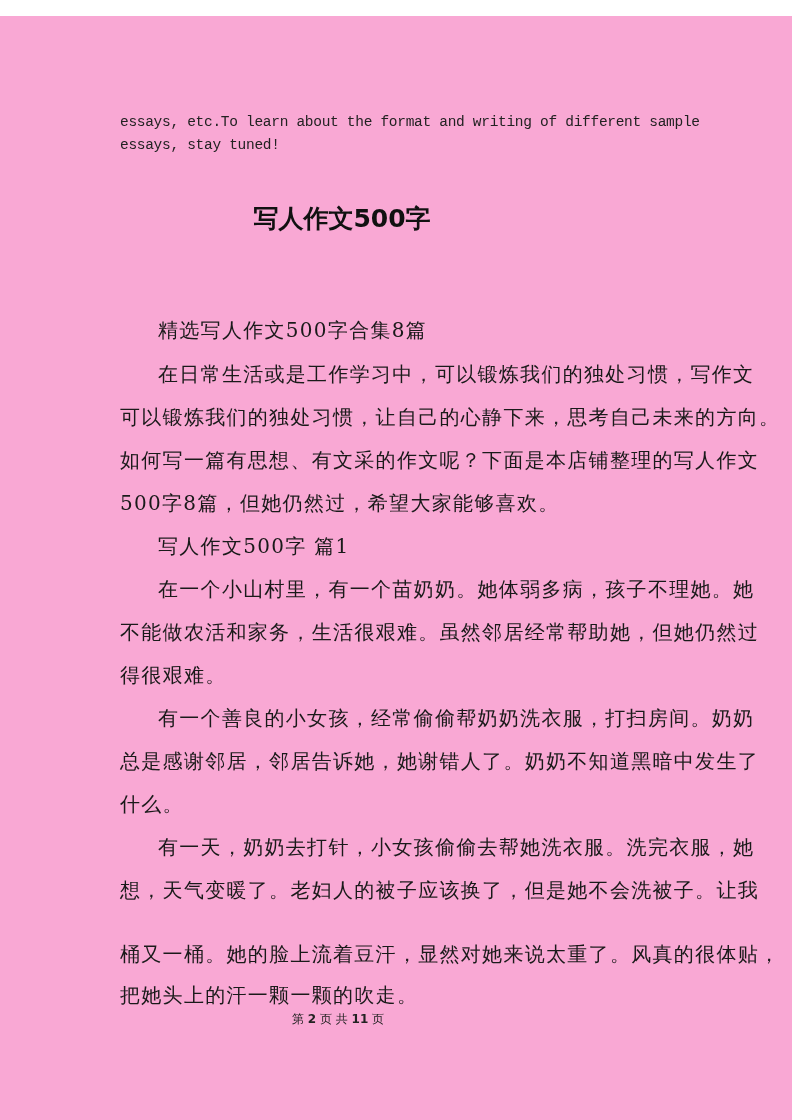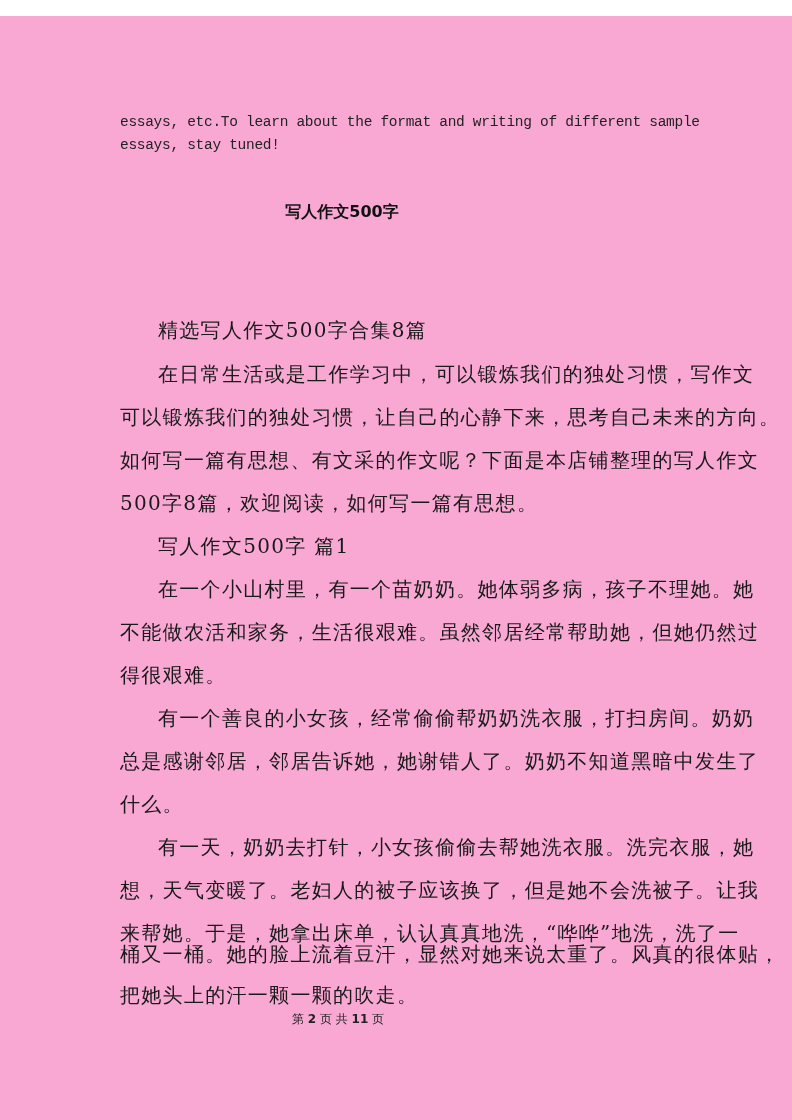--- a/index.html
+++ b/index.html
@@ -1,52 +1,51 @@
 <!DOCTYPE html>
 <html><head>
   <meta charset="utf-8">
   <style>
     html, body { margin: 0; padding: 0; background: #ffffff; }
     body { width: 792px; height: 1120px; position: relative; overflow: hidden; color: #111; }
     .page { position: absolute; left: 0; top: 16px; width: 792px; height: 1120px; background: #f9a8d4; }
     .en { position: absolute; left: 120px; font-family: "Liberation Mono", "DejaVu Sans Mono", monospace; font-size: 14.5px; color: #222; white-space: nowrap; letter-spacing: -0.3px; }
-    .title { position: absolute; left: 0; width: 684px; top: 186px; text-align: center; font-family: "DejaVu Sans", sans-serif; font-weight: bold; font-size: 16px; color: #111; }
+    .title { position: absolute; left: 0; width: 684px; top: 186px; text-align: center; font-family: "DejaVu Sans", sans-serif; font-weight: bold; font-size: 25px; color: #111; }
     .line { position: absolute; font-family: "DejaVu Serif", serif; font-size: 20px; color: #1a1a1a; white-space: nowrap; letter-spacing: 1.3px; }
     .footer { position: absolute; left: 0; width: 676px; top: 995px; text-align: center; font-family: "DejaVu Serif", serif; font-size: 12px; color: #222; }
     .footer b { font-family: "DejaVu Sans", sans-serif; }
   </style>
 </head>
 <body>
 
 <div class="page">
   <div class="en" style="top:98px;">essays, etc.To learn about the format and writing of different sample</div>
   <div class="en" style="top:121px;">essays, stay tuned!</div>
 
   <div class="title">写人作文500字</div>
 
   <div class="line" style="left:158px; top:301px;">精选写人作文500字合集8篇</div>
 
   <div class="line" style="left:158px; top:345px;">在日常生活或是工作学习中，可以锻炼我们的独处习惯，写作文</div>
   <div class="line" style="left:120px; top:388px;">可以锻炼我们的独处习惯，让自己的心静下来，思考自己未来的方向。</div>
   <div class="line" style="left:120px; top:431px;">如何写一篇有思想、有文采的作文呢？下面是本店铺整理的写人作文</div>
-  <div class="line" style="left:120px; top:474px;">500字8篇，欢迎阅读，如何写一篇有思想。</div>
+  <div class="line" style="left:120px; top:474px;">500字8篇，但她仍然过，希望大家能够喜欢。</div>
 
   <div class="line" style="left:158px; top:517px;">写人作文500字  篇1</div>
 
   <div class="line" style="left:158px; top:560px;">在一个小山村里，有一个苗奶奶。她体弱多病，孩子不理她。她</div>
   <div class="line" style="left:120px; top:603px;">不能做农活和家务，生活很艰难。虽然邻居经常帮助她，但她仍然过</div>
   <div class="line" style="left:120px; top:646px;">得很艰难。</div>
 
   <div class="line" style="left:158px; top:689px;">有一个善良的小女孩，经常偷偷帮奶奶洗衣服，打扫房间。奶奶</div>
   <div class="line" style="left:120px; top:732px;">总是感谢邻居，邻居告诉她，她谢错人了。奶奶不知道黑暗中发生了</div>
   <div class="line" style="left:120px; top:775px;">什么。</div>
 
   <div class="line" style="left:158px; top:818px;">有一天，奶奶去打针，小女孩偷偷去帮她洗衣服。洗完衣服，她</div>
   <div class="line" style="left:120px; top:861px;">想，天气变暖了。老妇人的被子应该换了，但是她不会洗被子。让我</div>
-  <div class="line" style="left:120px; top:904px;">来帮她。于是，她拿出床单，认认真真地洗，“哗哗”地洗，洗了一</div>
   <div class="line" style="left:120px; top:927px; top:925px;">桶又一桶。她的脸上流着豆汗，显然对她来说太重了。风真的很体贴，</div>
   <div class="line" style="left:120px; top:966px;">把她头上的汗一颗一颗的吹走。</div>
 
   <div class="footer">
     <span>第</span>
     <b>2</b>
     <span>页 共</span>
     <b>11</b>
     <span>页</span>
   </div>

